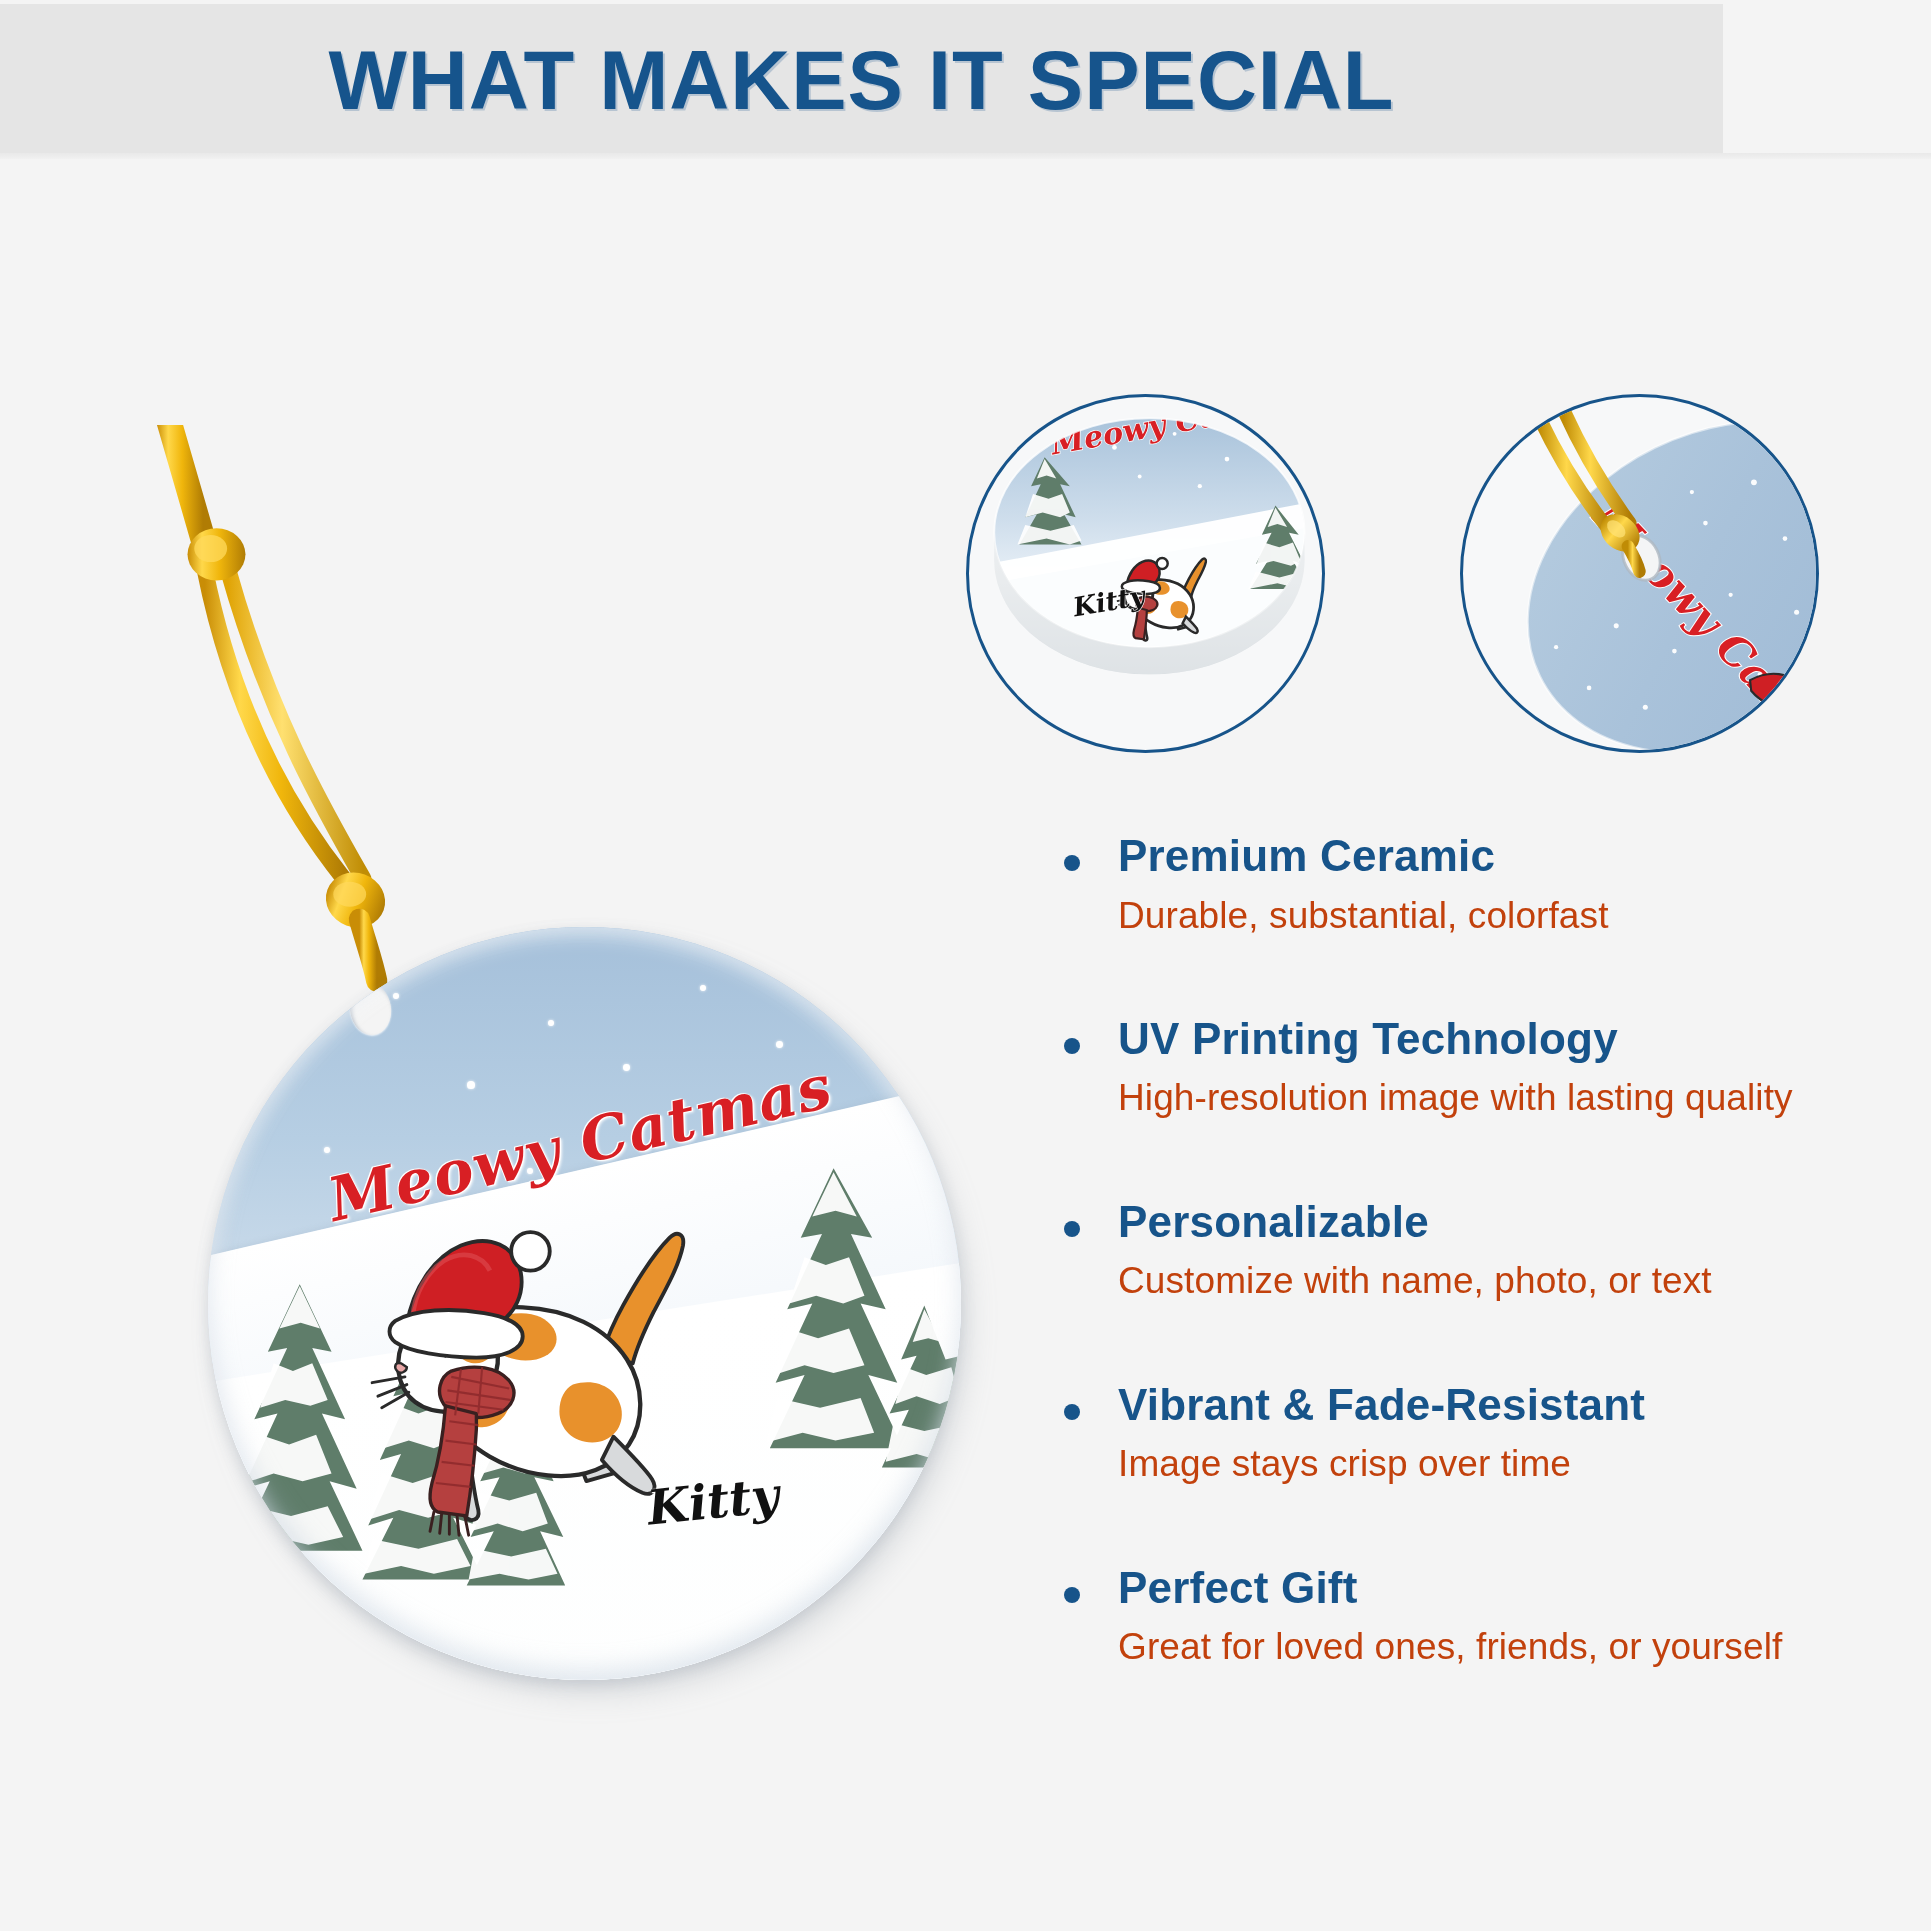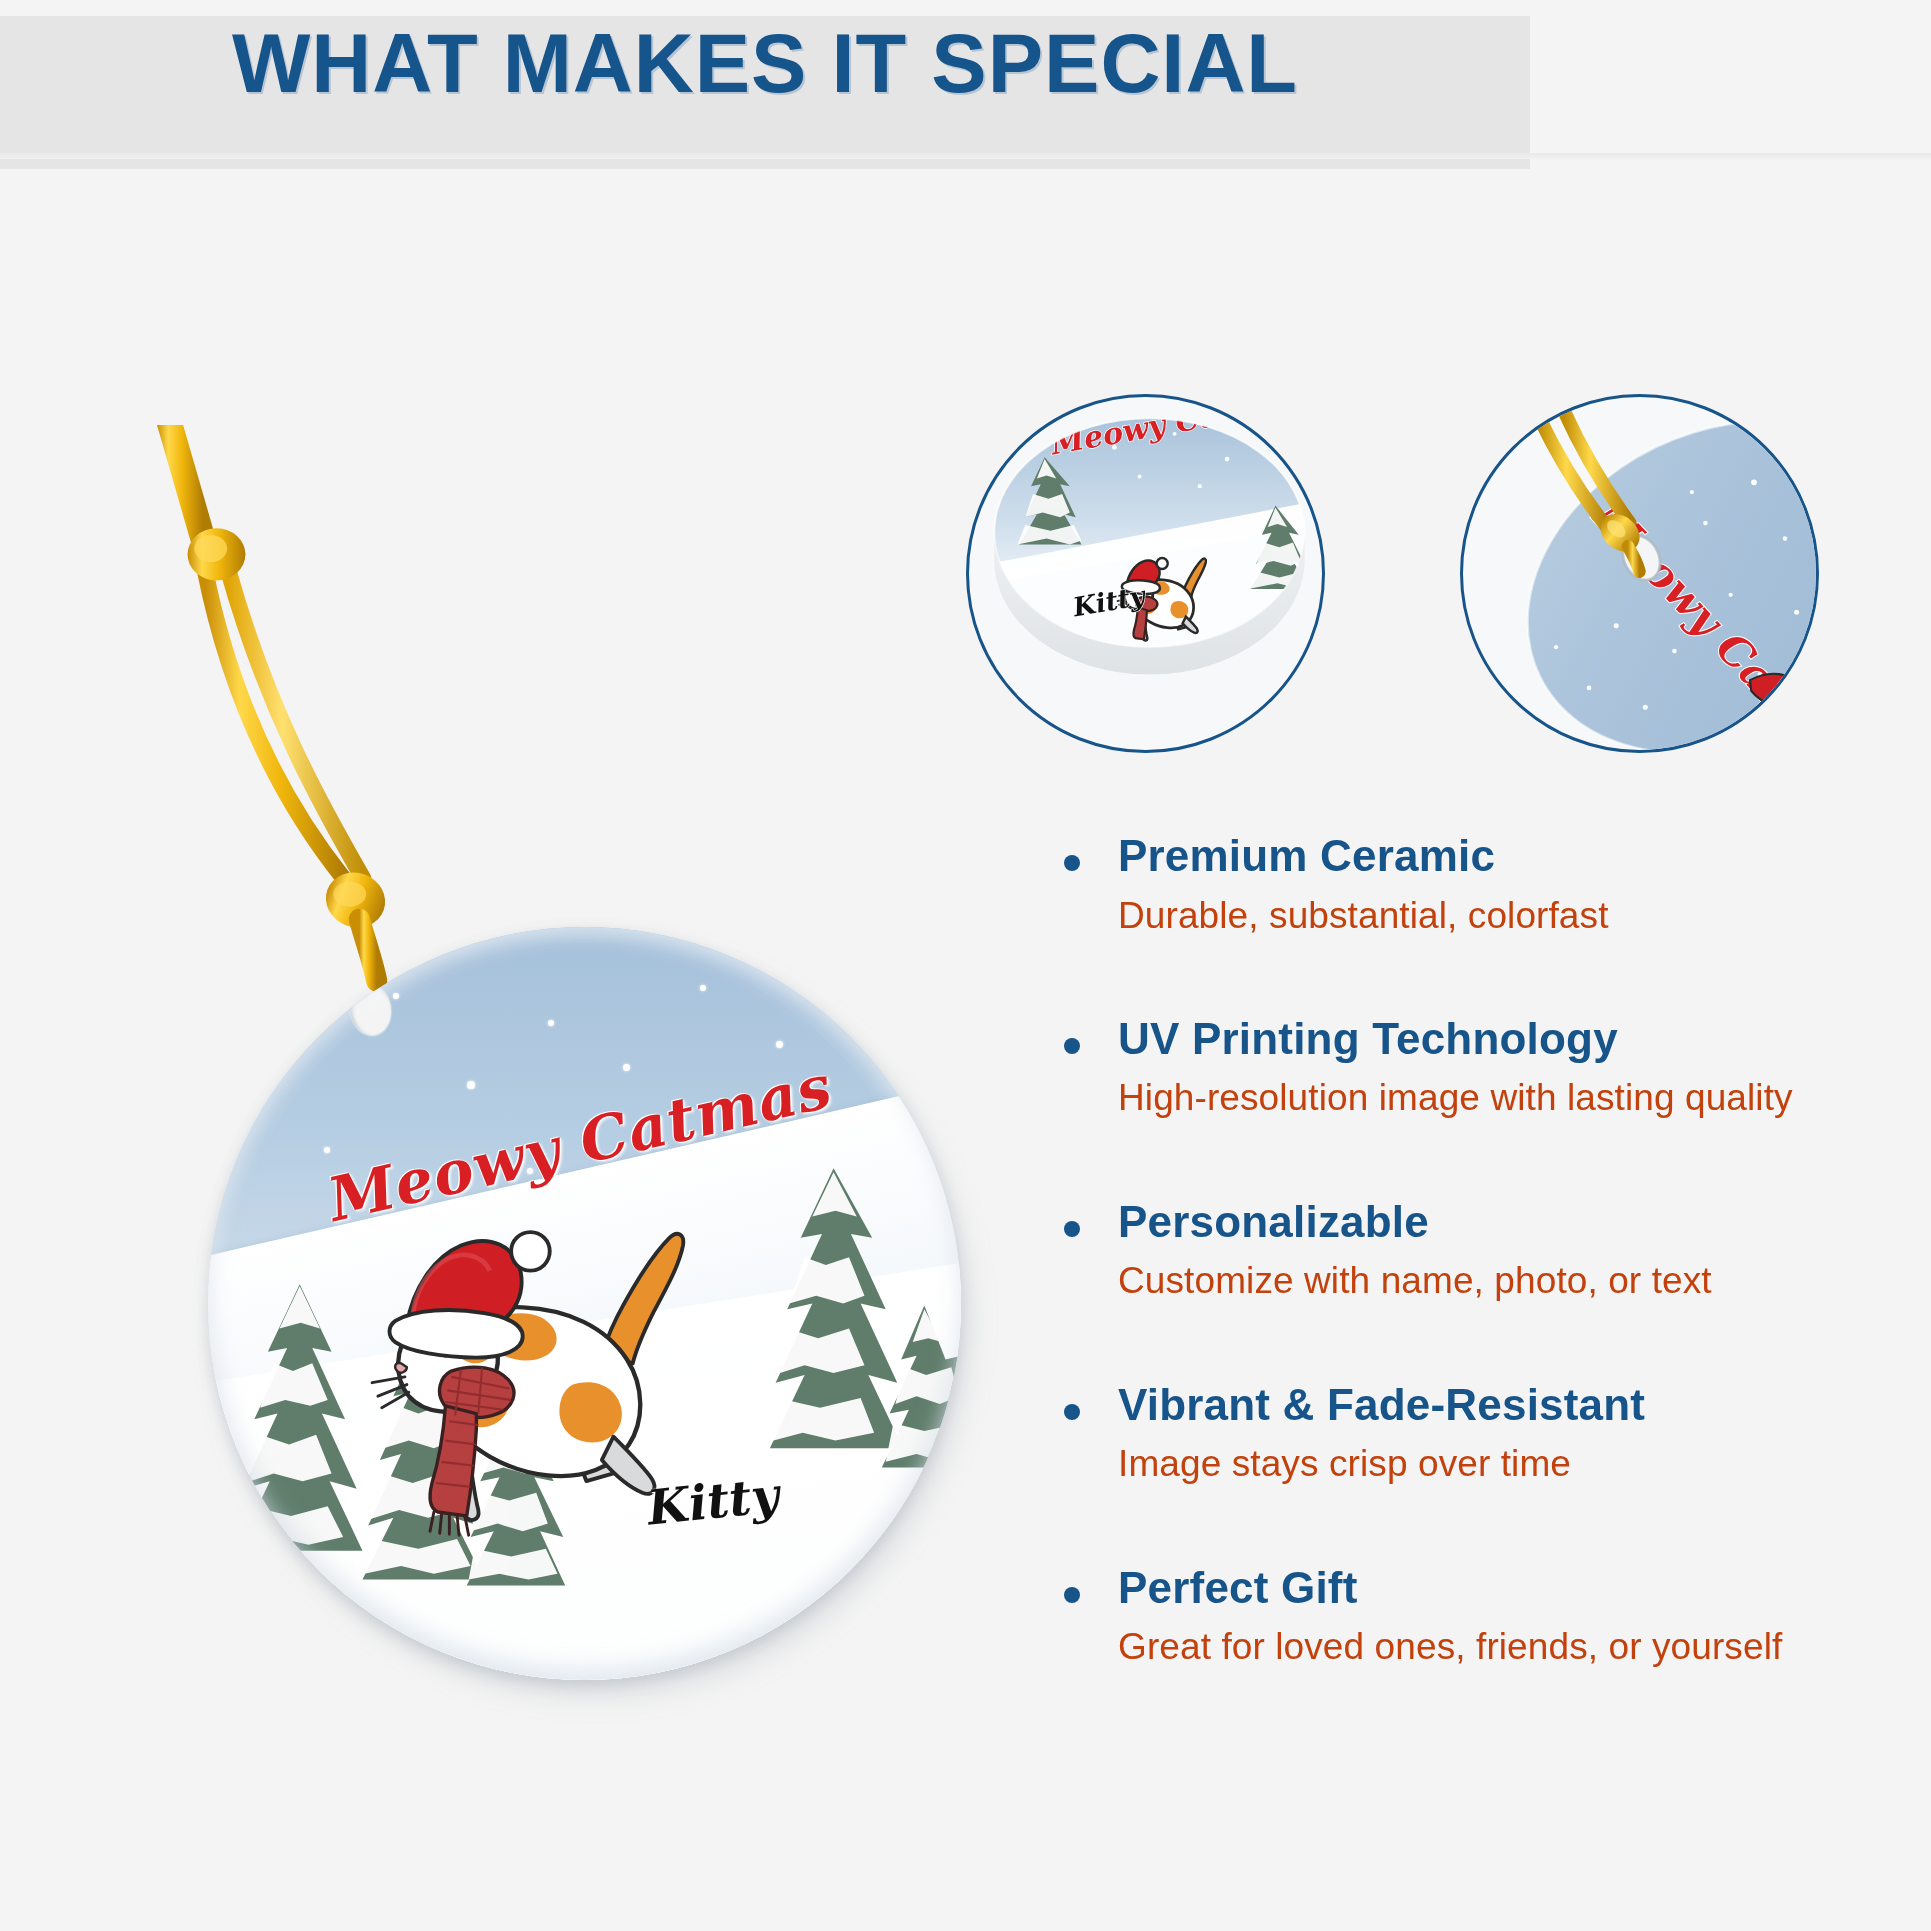--- a/index.html
+++ b/index.html
@@ -6,23 +6,23 @@
   html, body {
     width: 1931px; height: 1931px;
     background: #f4f4f4;
     font-family: "Liberation Sans", sans-serif;
     overflow: hidden;
   }
   .page { position: relative; width: 1931px; height: 1931px; background: #f4f4f4; }
 
   
   .header-band {
-    position: absolute; left: 0; top: 16px; width: 1530px; height: 153px;
+    position: absolute; left: 0; top: 4px; width: 1723px; height: 153px;
     background: #e5e5e5;
-    display: flex; align-items: flex-start; justify-content: center;
+    display: flex; align-items: center; justify-content: center;
   }
   .header-title {
     font-size: 83px; font-weight: 700; letter-spacing: 1px;
     color: #16548c;
     font-family: "Liberation Sans", sans-serif;
     text-shadow: 1.9px 1.9px 0 rgba(22,84,140,0.22);
     white-space: nowrap;
   }
   .header-rule {
     position: absolute; left: 0; top: 153px; width: 1931px; height: 5.8px;

